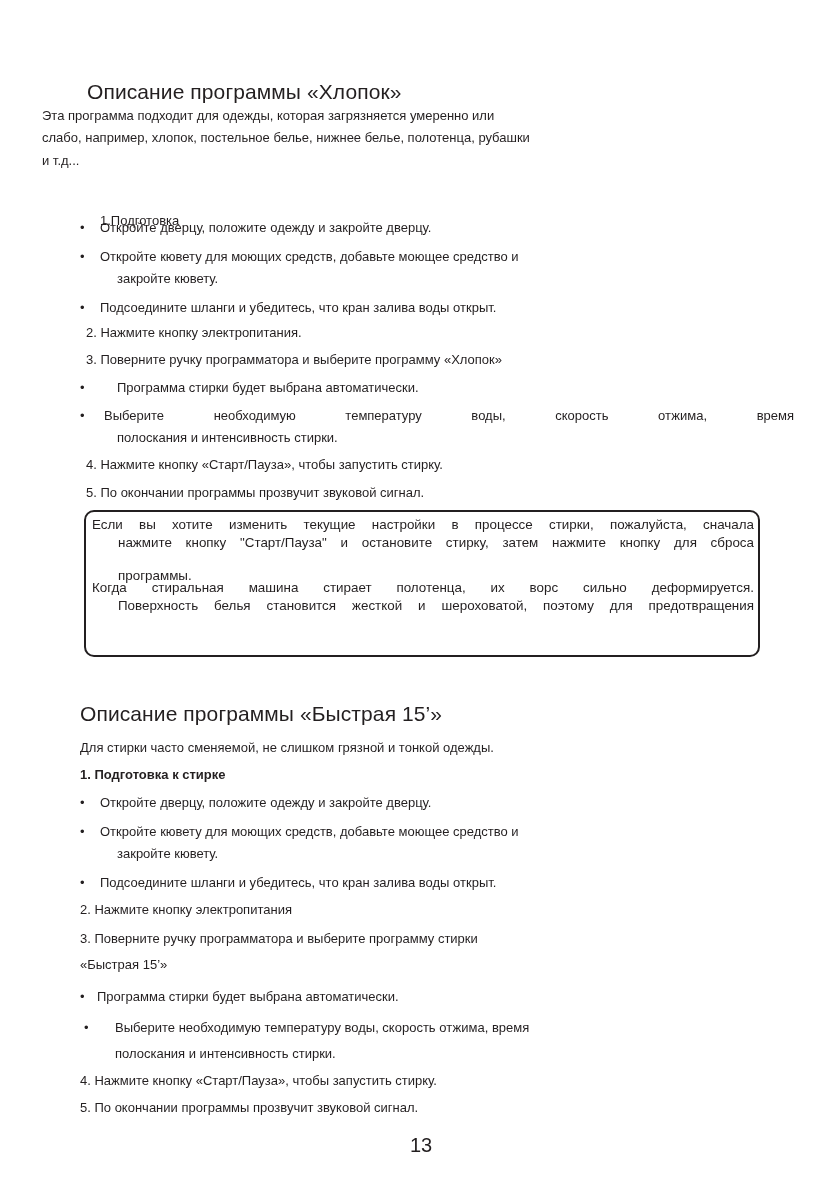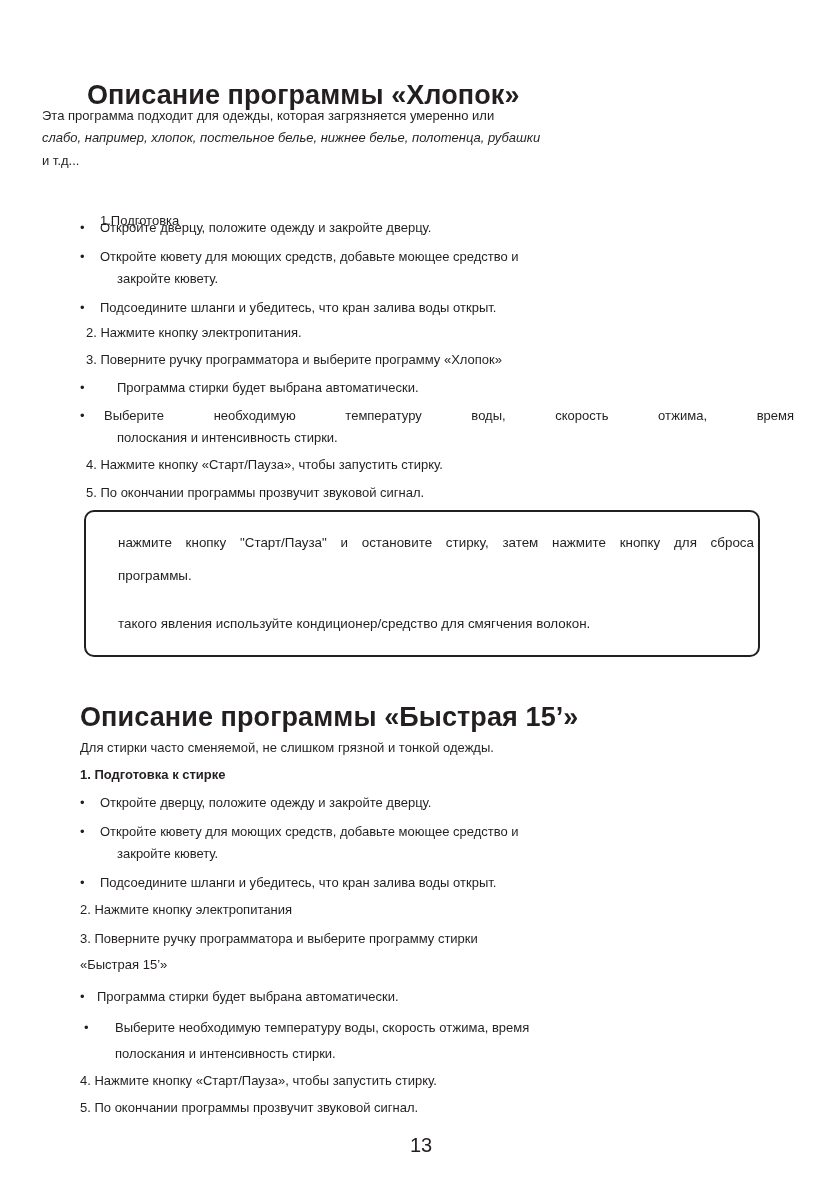--- a/index.html
+++ b/index.html
@@ -1,32 +1,32 @@
 <!DOCTYPE html>
 <html><head>
 <meta charset="utf-8">
 <style>
   html, body { margin: 0; padding: 0; background: #ffffff; }
   body { width: 838px; height: 1190px; position: relative; overflow: hidden;
          font-family: "Liberation Sans", sans-serif; color: #231f20; }
   .abs { position: absolute; white-space: nowrap; }
-  .h1 { font-weight: bold; font-size: 27px; letter-spacing: 0.1px; }
+  .h1 { font-weight: normal; font-size: 21px; letter-spacing: 0.1px; }
   .p { font-size: 13px; line-height: 22px; }
   .note { font-size: 13.4px; line-height: 18px; }
   .justify { text-align: justify; text-align-last: justify; white-space: normal; }
   .box { position: absolute; left: 84px; top: 510px; width: 672px; height: 143px;
          border: 2.5px solid #231f20; border-radius: 10px; }
   .pagenum { font-size: 20px; }
 </style>
 </head>
 <body>
 
 <div class="abs h1" style="left:87px; top:80px;">Описание программы «Хлопок»</div>
 <div class="abs p" style="left:42px; top:105px;">Эта программа подходит для одежды, которая загрязняется умеренно или</div>
-<div class="abs p" style="left:42px; top:127px;font-style:italic;">слабо, например, хлопок, постельное белье, нижнее белье, полотенца, рубашки</div>
+<div class="abs p" style="left:42px; top:127px;">слабо, например, хлопок, постельное белье, нижнее белье, полотенца, рубашки</div>
 <div class="abs p" style="left:42px; top:150px;">и т.д...</div>
 
 <div class="abs p" style="left:100px; top:188px;margin-top:22px;">1.Подготовка</div>
 
 <div class="abs p" style="left:80px; top:217px;">•</div>
 <div class="abs p" style="left:100px; top:217px;">Откройте дверцу, положите одежду и закройте дверцу.</div>
 
 <div class="abs p" style="left:80px; top:246px;">•</div>
 <div class="abs p" style="left:100px; top:246px;">Откройте кювету для моющих средств, добавьте моющее средство и</div>
 <div class="abs p" style="left:117px; top:268px;">закройте кювету.</div>
@@ -41,23 +41,25 @@
 <div class="abs p" style="left:117px; top:377px;">Программа стирки будет выбрана автоматически.</div>
 
 <div class="abs p" style="left:80px; top:405px;">•</div>
 <div class="abs p justify" style="left:104px; top:405px; width:690px;">Выберите необходимую температуру воды, скорость отжима, время</div>
 <div class="abs p" style="left:117px; top:427px;">полоскания и интенсивность стирки.</div>
 
 <div class="abs p" style="left:86px; top:454px;">4. Нажмите кнопку «Старт/Пауза», чтобы запустить стирку.</div>
 <div class="abs p" style="left:86px; top:482px;">5.  По окончании программы прозвучит звуковой сигнал.</div>
 
 <div class="box">
+  <div class="abs note justify" style="left:6px; top:4px; width:662px;">Если вы хотите изменить текущие настройки в процессе стирки, пожалуйста, сначала</div>
   <div class="abs note justify" style="left:32px; top:22px; width:636px;">нажмите кнопку "Старт/Пауза" и остановите стирку, затем нажмите кнопку для сброса</div>
   <div class="abs note" style="left:32px; top:55px;">программы.</div>
-  <div class="abs note" style="left:32px; top:103px;">такого явления используйте кондиционер/средство для смягчения волокон.</div>
+  <div class="abs note justify" style="left:6px; top:67px; width:662px;">Когда стиральная машина стирает полотенца, их ворс сильно деформируется.</div>
+  <div class="abs note justify" style="left:32px; top:85px; width:636px;">Поверхность белья становится жесткой и шероховатой, поэтому для предотвращения</div>
 </div>
 
 <div class="abs h1" style="left:80px; top:702px;">Описание программы «Быстрая 15’»</div>
 <div class="abs p" style="left:80px; top:737px;">Для стирки часто сменяемой, не слишком грязной и тонкой одежды.</div>
 <div class="abs p" style="left:80px; top:764px;font-weight:bold;">1.   Подготовка к стирке</div>
 
 <div class="abs p" style="left:80px; top:792px;">•</div>
 <div class="abs p" style="left:100px; top:792px;">Откройте дверцу, положите одежду и закройте дверцу.</div>
 
 <div class="abs p" style="left:80px; top:821px;">•</div>

